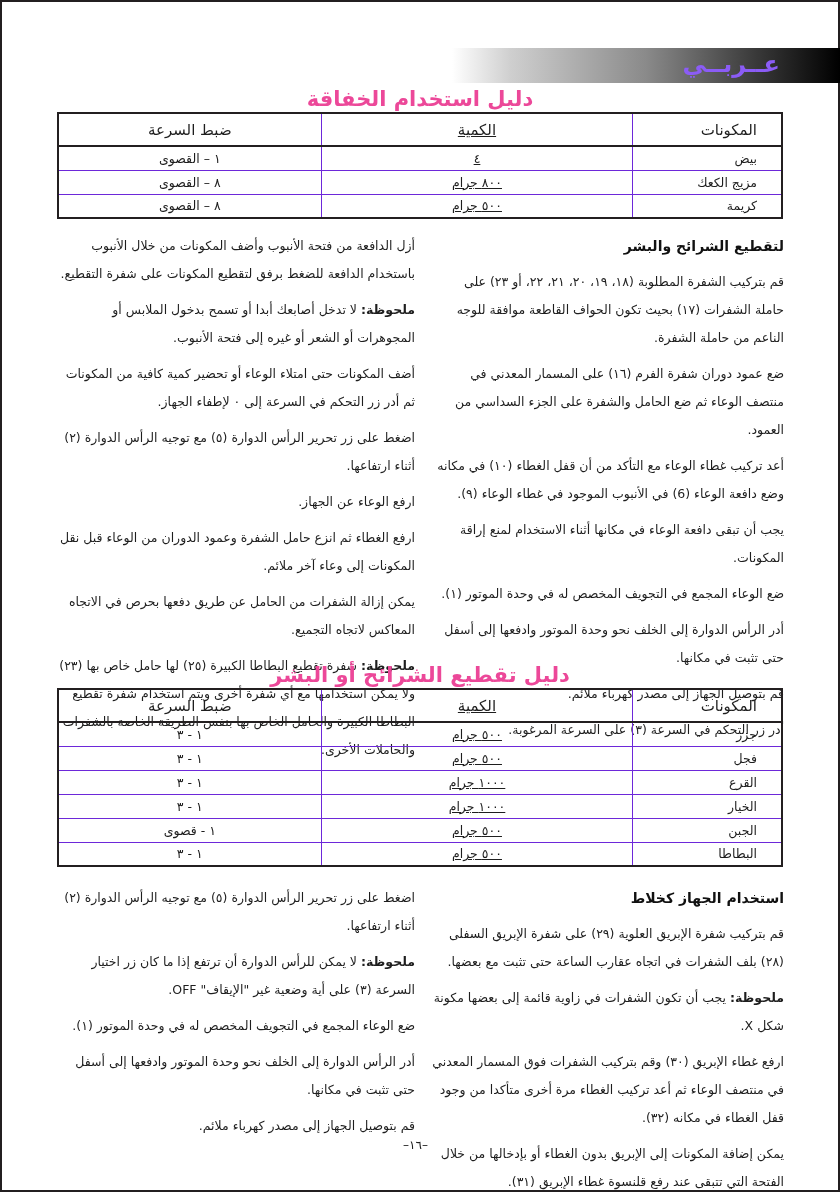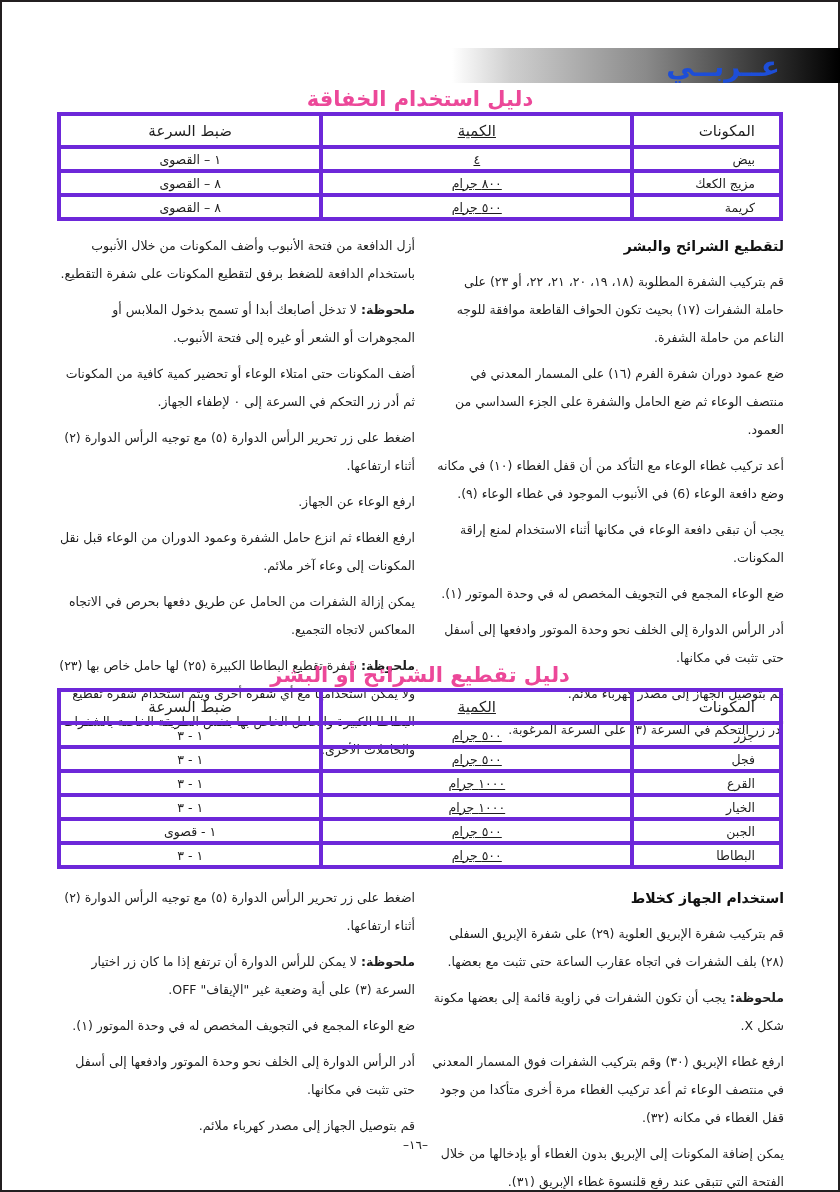--- a/index.html
+++ b/index.html
@@ -14,34 +14,34 @@
       position: absolute; left: 0; top: 0; width: 840px; height: 1192px;
       border: 2px solid #231f20;
       pointer-events: none;
     }
     .lang-band {
       position: absolute; left: 452px; top: 48px; width: 388px; height: 35px;
       background: linear-gradient(to right, #ffffff 0%, #cfcfcf 15%, #8a8a8a 50%, #3a3a3a 78%, #000000 100%);
     }
     .lang-label {
       position: absolute; right: 60px; top: 50px;
-      color: #1d4ed8; font-weight: bold; font-size: 28px; letter-spacing: 2px;
+      color: #8b5cf6; font-weight: bold; font-size: 24px; letter-spacing: 2px;
       direction: rtl;
     }
     .section-title {
       position: absolute; direction: rtl; text-align: center;
       font-weight: bold; font-size: 21px; color: #ec4899;
     }
     table.guide {
       position: absolute; left: 57px; width: 726px;
       border-collapse: collapse; direction: rtl;
       font-size: 12.5px;
     }
     table.guide th, table.guide td {
-      border: 4px solid #6d28d9; height: 24px; padding: 0 24px;
+      border: 1px solid #6d28d9; height: 24px; padding: 0 24px;
       font-weight: normal;
     }
     table.guide { border: 2px solid #231f20; }
     table.guide th { height: 33px; font-size: 15px; border-bottom: 2px solid #231f20; }
     table.guide .c-ing { width: 144px; text-align: right; }
     table.guide .c-qty { width: 301px; text-align: center; text-decoration: underline; }
     table.guide .c-spd { width: 254px; text-align: center; }
     .col {
       position: absolute; direction: rtl; text-align: right;
       font-size: 12.5px; line-height: 28px; color: #1e1e1e;

